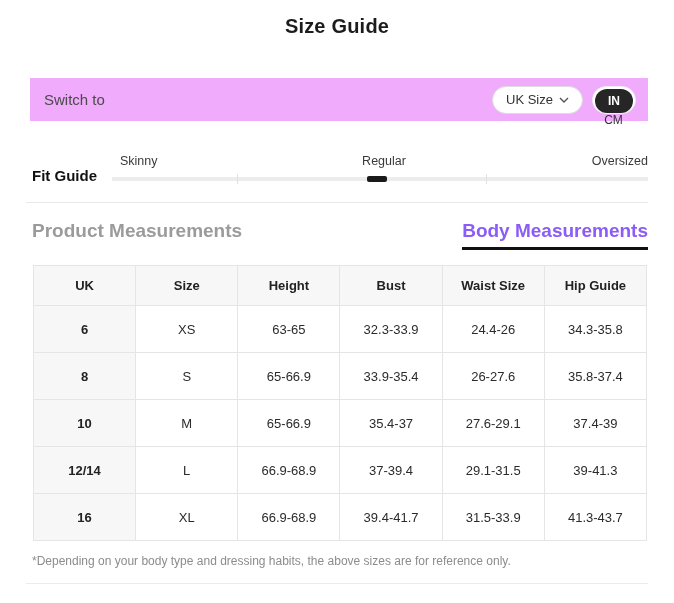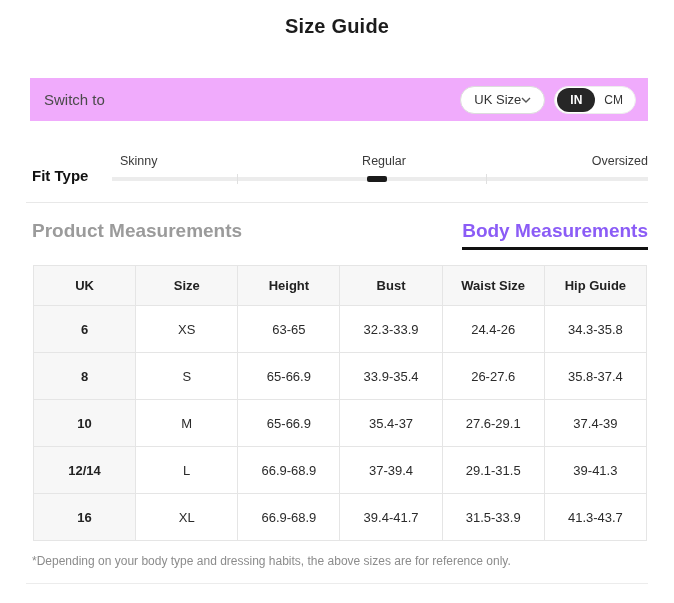--- a/index.html
+++ b/index.html
@@ -28,34 +28,35 @@
     align-items: center;
     padding: 0 12px 0 14px;
   }
   .switch-label { font-size: 15px; color: #4a4a4a; }
   .switch-spacer { flex: 1; }
   .size-dropdown {
     height: 28px;
     background: #fff;
     border: 1px solid #dcdcdc;
     border-radius: 14px;
-    display: flex; align-items: center; gap: 0;
+    display: flex; align-items: center; gap: 6px;
     padding: 0 13px;
     font-size: 13px; color: #333;
     cursor: pointer;
   }
   .chevron { display: flex; align-items: center; }
   .unit-toggle {
     margin-left: 9px;
     height: 28px;
     background: #fff;
     border: 1px solid #ededed;
     border-radius: 14px;
     display: flex; align-items: center;
     padding: 2px;
+    flex-direction: column;
   }
   .unit-option-active {
     background: #262626;
     color: #fff;
     font-size: 12px; font-weight: bold;
     border-radius: 12px;
     padding: 5px 13px;
     cursor: pointer;
   }
   .unit-option {
@@ -177,21 +178,21 @@
         </svg>
     </span>
   </div>
   <div class="unit-toggle">
     <span class="unit-option-active">IN</span>
     <span class="unit-option">CM</span>
   </div>
 </div>
 
 <div class="fit-row">
-  <span class="fit-label">Fit Type</span>
+  <span class="fit-label">Fit Guide</span>
   <div class="slider">
     <div class="slider-labels">
       <span>Skinny</span>
       <span class="slider-label-mid">Regular</span>
       <span class="slider-label-end">Oversized</span>
     </div>
     <div class="slider-track">
       <span class="slider-tick tick-1"></span>
       <span class="slider-tick tick-2"></span>
       <span class="slider-thumb"></span>

